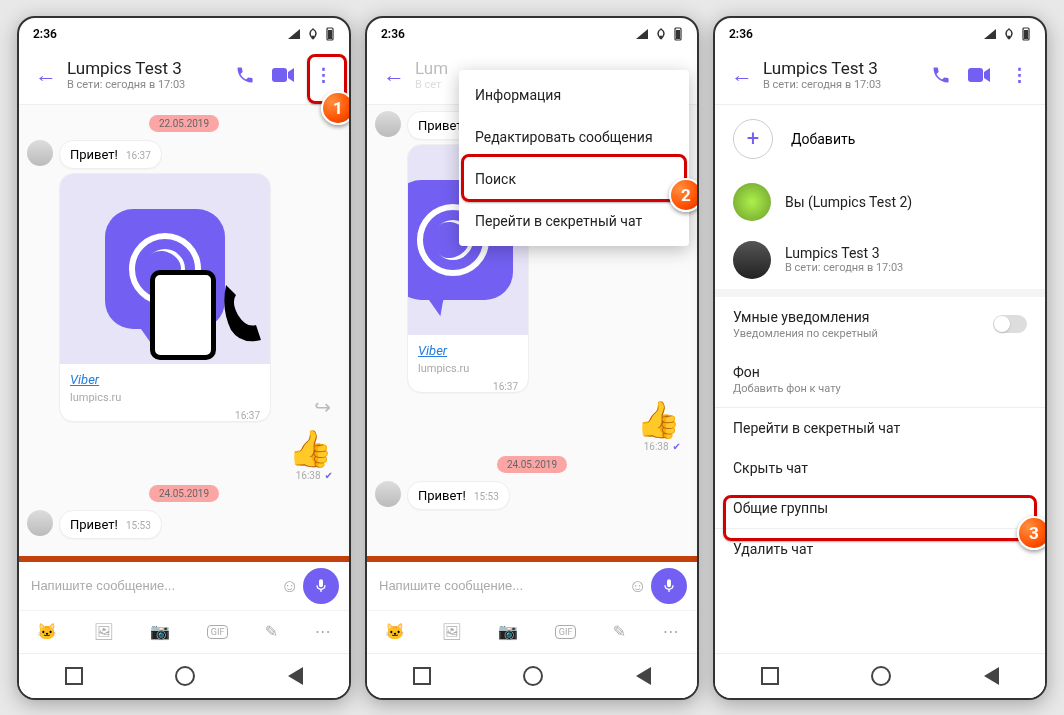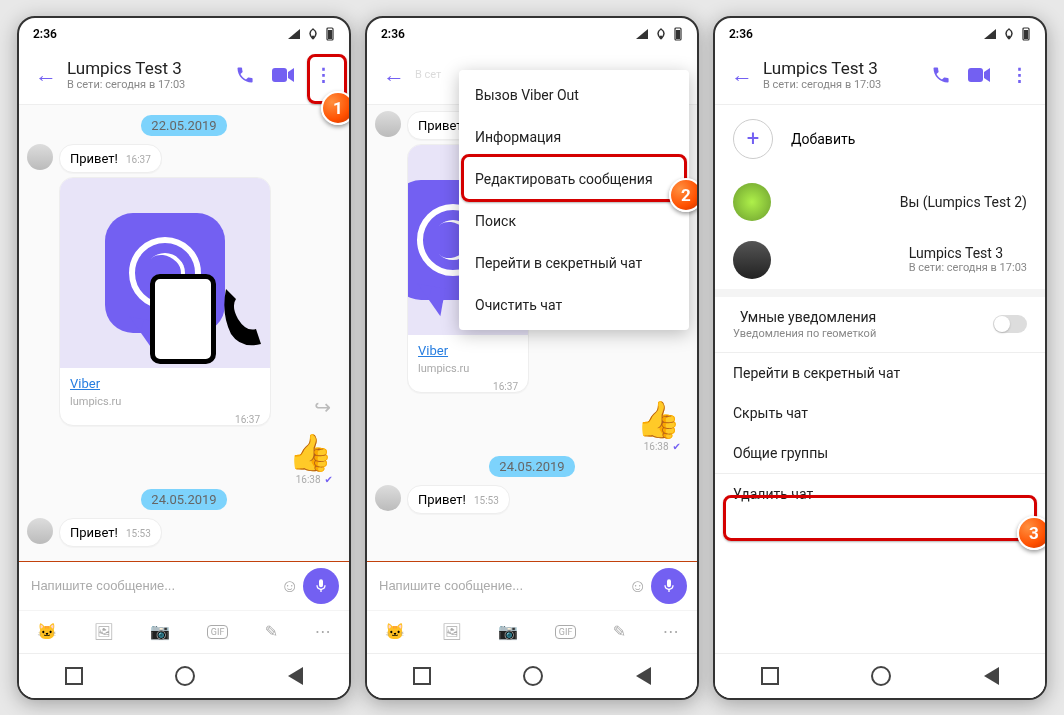--- a/index.html
+++ b/index.html
@@ -57,23 +57,23 @@
     background: #fafafa;
     overflow: hidden;
     position: relative;
     padding: 6px 8px;
     font-size: 13px;
   }
   .date-pill {
     display: block;
     margin: 4px auto 8px;
     width: fit-content;
-    background: #7dd3fc;
+    background: #fca5a5;
     color: #666;
-    font-size: 13px;
+    font-size: 10px;
     padding: 3px 10px;
     border-radius: 10px;
   }
   .msg-row { display: flex; align-items: flex-start; gap: 6px; margin-bottom: 4px; }
   .avatar {
     width: 26px; height: 26px; border-radius: 50%;
     background: linear-gradient(#ddd,#bbb); flex-shrink:0;
   }
   .bubble {
     background: #fff;
@@ -108,35 +108,35 @@
     display:flex; align-items:center; justify-content:center;
   }
   .viber-bubble::after{
     content:''; position:absolute; bottom:-14px; left:22px;
     border: 14px solid transparent; border-top-color:#7360f2; border-right-color:#7360f2;
     transform: rotate(10deg);
   }
   .phone-icon-v { width:60px; height:60px; border:6px solid #fff; border-radius:50%; position:relative;}
   .phone-icon-v::before{content:'';position:absolute;inset:10px;border:4px solid #fff;border-radius:50%;border-left:none;border-bottom:none;transform:rotate(45deg);}
   .card-caption { padding: 8px 10px; }
-  .card-caption a { color: #267de0; font-size: 13px; text-decoration: underline; }
+  .card-caption a { color: #267de0; font-size: 13px; text-decoration: underline; font-style: italic; }
   .card-caption .src { color:#aaa; font-size:11px; margin-top:4px;}
   .card-caption .time { float:right; color:#aaa; font-size:10px; margin-top:6px;}
   .share-icon { position:absolute; right:18px; top:290px; color:#bbb; font-size:20px;}
   .thumbs {
     align-self: flex-end;
     margin-left: auto;
     margin-right: 8px;
     display: flex; flex-direction: column; align-items: flex-end;
   }
   .thumbs .emoji { font-size: 36px; }
   .thumbs .meta { font-size:10px; color:#aaa; display:flex; gap:4px; }
   .input-bar {
     height: 48px;
-    border-top: 1px solid #c2410c;
+    border-top: 6px solid #c2410c;
     display: flex; align-items: center;
     padding: 0 10px; gap: 4px;
     background:#fff;
   }
   .input-bar input {
     flex:1; border:none; outline:none; font-size:13px; color:#333;
   }
   .input-bar input::placeholder{color:#aaa;}
   .input-bar .smile { color:#aaa; font-size:18px;}
   .mic-btn {
@@ -180,27 +180,27 @@
     border-radius:50%; border:2px solid #fff;
     color:#fff; font-weight:bold; font-size:17px;
     display:flex; align-items:center; justify-content:center;
     box-shadow:0 2px 4px rgba(0,0,0,0.4);
     z-index:70;
   }
   
   .info-body { flex:1; overflow:hidden; background:#fff; font-size:14px;}
   .add-row { display:flex; align-items:center; gap:18px; padding:14px 18px;}
   .add-btn { width:38px;height:38px;border:1px solid #ccc;border-radius:50%;display:flex;align-items:center;justify-content:center;color:#7360f2;font-size:22px;}
-  .member-row { display:flex; align-items:center; gap:14px; padding:10px 18px;justify-content:space-between;}
+  .member-row { display:flex; align-items:center; gap:14px; padding:10px 18px;}
   .member-av { width:38px;height:38px;border-radius:50%;background:#8c8;background:radial-gradient(circle,#aef04a,#6b9c2e);}
   .member-av.dark{background:linear-gradient(#555,#222);}
   .member-name{font-size:14px;color:#222;}
   .member-sub{font-size:11px;color:#888;}
   .divider{height:8px;background:#f4f4f4;}
-  .setting-row{padding:12px 18px;display:flex;justify-content:space-between;align-items:center;text-align:right;}
+  .setting-row{padding:12px 18px;display:flex;justify-content:space-between;align-items:center;}
   .setting-row .lbl{font-size:14px;color:#222;}
   .setting-row .sub{font-size:11px;color:#888;margin-top:2px;}
   .toggle{width:34px;height:18px;background:#ddd;border-radius:10px;position:relative;}
   .toggle::after{content:'';width:16px;height:16px;background:#fff;border-radius:50%;position:absolute;top:1px;left:1px;box-shadow:0 1px 2px rgba(0,0,0,0.2);}
   .danger{color:#d43;}
   .overlay-icons {
     position:absolute; bottom:4px; right:4px;
     display:flex; gap:0;
   }
   .ov-phone{width:56px;height:80px;border:5px solid #000;border-radius:10px;background:#fff;position:relative;}
@@ -325,20 +325,21 @@
         </svg>
       <svg width="10" height="14" viewBox="0 0 10 14">
           <rect x="2" y="1" width="6" height="12" rx="1" fill="none" stroke="#333" stroke-width="1.2"></rect>
           <rect x="3" y="3" width="4" height="9" fill="#333"></rect>
         </svg>
     </span>
   </div>
   <div class="chat-header">
     <span class="back-arrow">←</span>
     <div class="title-block" style="opacity:0.3">
+      <div class="name">Lum</div>
       <div class="status">В сет</div>
     </div>
   </div>
   <div class="chat-body">
     <div class="msg-row">
       <div class="avatar"></div>
       <div class="bubble">
         <span>Привет!</span>
       </div>
     </div>
@@ -387,26 +388,24 @@
     <span class="bi">✎</span>
     <span class="bi">⋯</span>
   </div>
   <div class="nav-bar">
     <div class="sq"></div>
     <div class="ci"></div>
     <div class="tr"></div>
   </div>
 
   <div class="dropdown">
-    <div class="item">Вызов Viber Out</div>
     <div class="item">Информация</div>
     <div class="item">Редактировать сообщения</div>
     <div class="item">Поиск</div>
     <div class="item">Перейти в секретный чат</div>
-    <div class="item">Очистить чат</div>
   </div>
   <div class="hl-red" style="top:136px;left:94px;right:10px;height:42px;"></div>
   <div class="badge" style="top:160px;right:-6px;">2</div>
 </div>
 
 <div class="phone">
   <div class="status-bar">
     <span>2:36</span>
     <span class="status-icons">
       <svg width="14" height="12" viewBox="0 0 14 12">
@@ -454,23 +453,29 @@
       <div class="member-av dark"></div>
       <div>
         <div class="member-name">Lumpics Test 3</div>
         <div class="member-sub">В сети: сегодня в 17:03</div>
       </div>
     </div>
     <div class="divider"></div>
     <div class="setting-row">
       <div>
           <div class="lbl">Умные уведомления</div>
-      <div class="sub">Уведомления по геометкой</div>
+      <div class="sub">Уведомления по секретный</div>
         </div>
       <div class="toggle"></div>
+    </div>
+    <div class="setting-row">
+      <div>
+          <div class="lbl">Фон</div>
+      <div class="sub">Добавить фон к чату</div>
+        </div>
     </div>
     <div class="divider" style="height:1px;background:#eee"></div>
     <div class="setting-row">
       <div class="lbl">Перейти в секретный чат</div>
     </div>
     <div class="setting-row">
       <div class="lbl">Скрыть чат</div>
     </div>
     <div class="setting-row">
       <div class="lbl">Общие группы</div>

